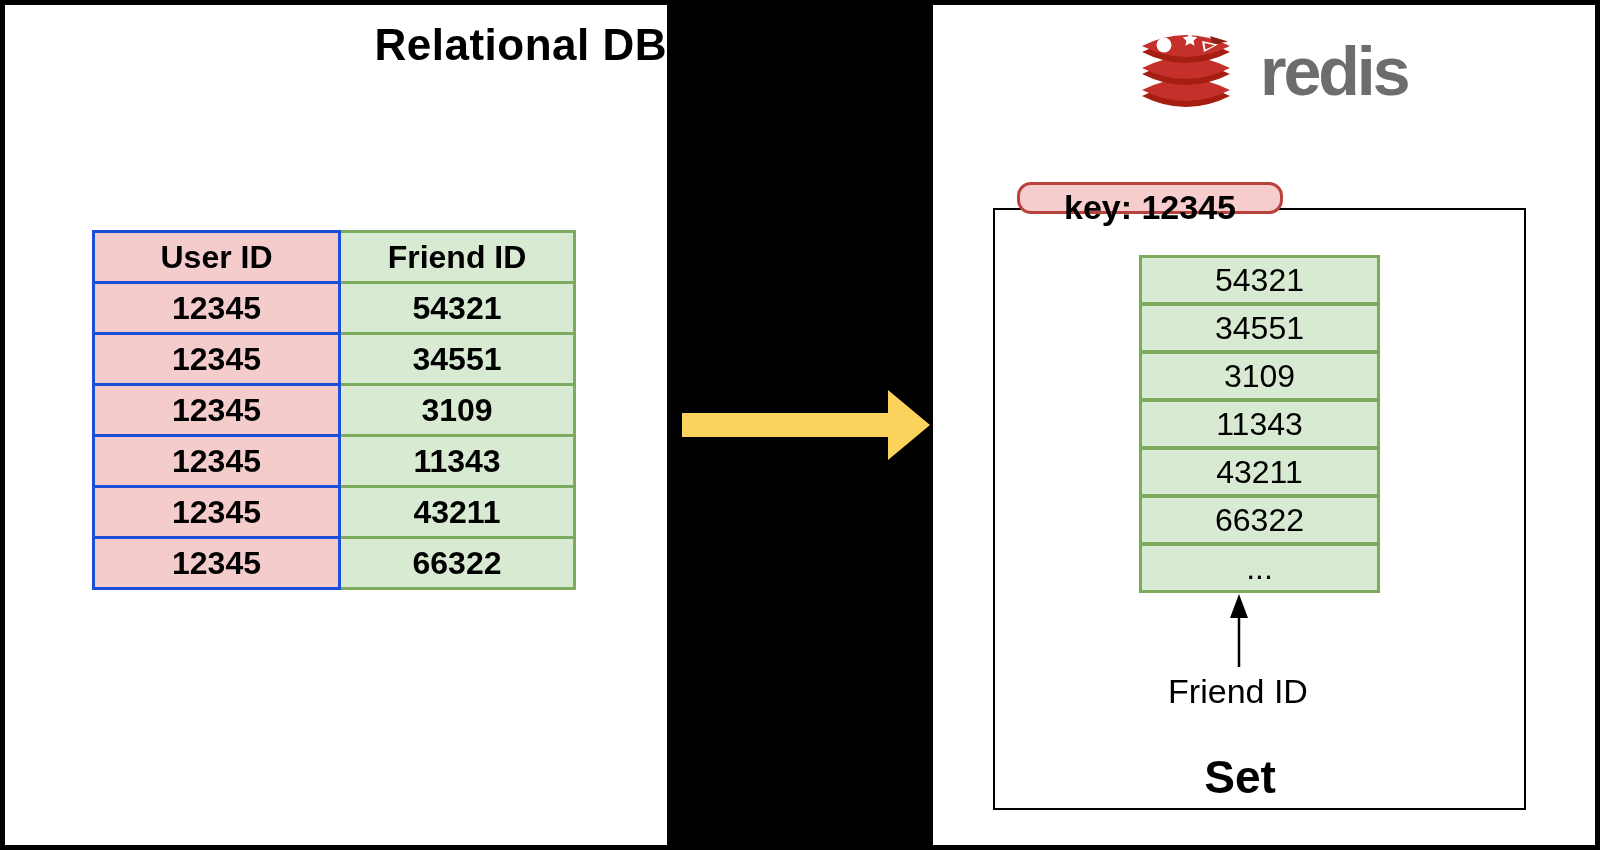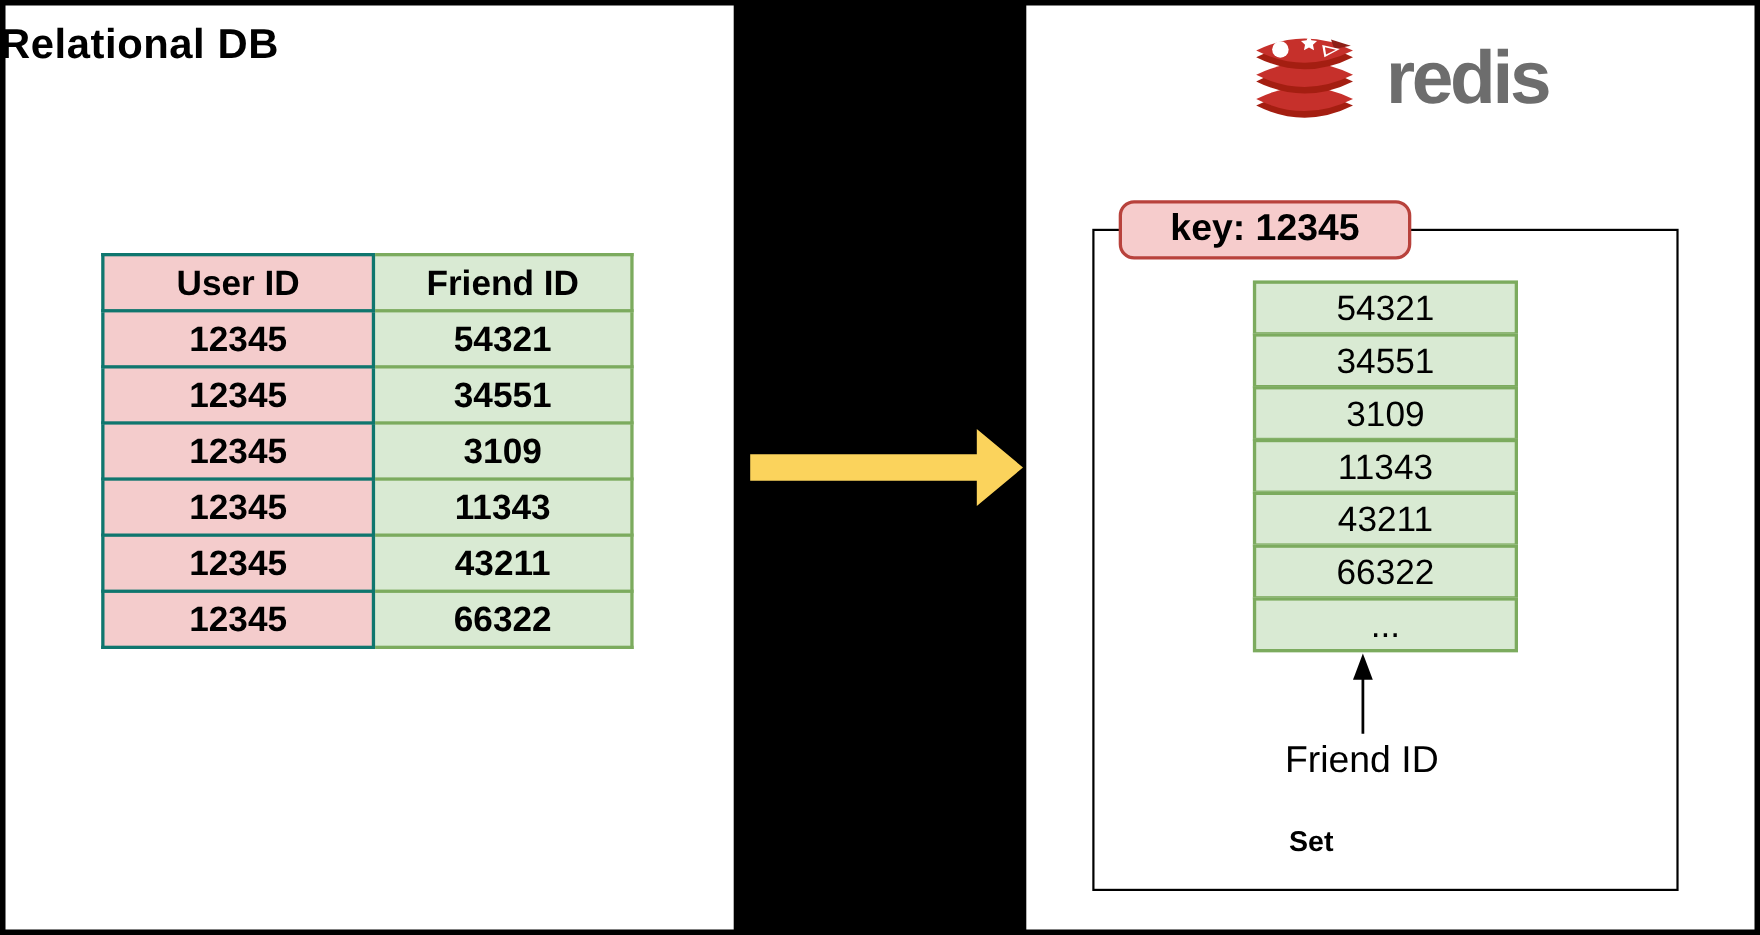--- a/index.html
+++ b/index.html
@@ -4,49 +4,49 @@
 <style>
   html,body{margin:0;padding:0;}
   body{
     width:1600px;height:850px;position:relative;background:#ffffff;
     font-family:"Liberation Sans", sans-serif;color:#000;overflow:hidden;
   }
   .canvas-frame{position:absolute;inset:0;border:5px solid #000;box-sizing:border-box;pointer-events:none;z-index:50;}
   .divider-band{position:absolute;left:667px;top:0;width:266px;height:850px;background:#000;z-index:1;}
 
   
-  .left-title{position:absolute;left:0;top:20px;width:667px;text-align:left;
-    font-size:38px;font-weight:bold;letter-spacing:.5px;}
+  .left-title{position:absolute;left:0;top:20px;width:667px;text-align:right;
+    font-size:44px;font-weight:bold;letter-spacing:.5px;}
   table.db-table{position:absolute;left:92px;top:230px;border-collapse:collapse;z-index:2;}
   table.db-table td{width:239px;height:48px;padding:0;text-align:center;vertical-align:middle;
     font-size:32px;line-height:48px;font-weight:bold;}
-  table.db-table td.u{background:#f4cccc;border:3px solid #0f766e;width:243px;margin-top:11px;}
+  table.db-table td.u{background:#f4cccc;border:3px solid #1d4ed8;width:243px;margin-top:11px;}
   table.db-table td.f{background:#d9ead3;border:3px solid #7cab5e;width:232px;}
   table.db-table tr.hdr td{font-weight:bold;}
 
   
   .flow-arrow{position:absolute;left:667px;top:380px;width:266px;height:90px;z-index:2;}
 
   
   .brand{position:absolute;left:1140px;top:32px;display:flex;align-items:center;gap:28px;z-index:2;}
   .brand-text{font-size:68px;font-weight:bold;color:#6d6d6d;letter-spacing:-3px;line-height:1;}
   .outer-box{position:absolute;left:993px;top:208px;width:533px;height:602px;
     border:2px solid #000;box-sizing:border-box;background:#fff;z-index:2;}
-  .key-badge{position:absolute;left:1017px;top:182px;width:266px;height:54px;box-sizing:border-box;
+  .key-badge{position:absolute;left:1017px;top:182px;width:266px;height:32px;box-sizing:border-box;
     background:#f6cccc;border:3px solid #b8423c;border-radius:14px;z-index:3;
     text-align:center;font-weight:bold;font-size:34px;line-height:44px;}
   .set-list{position:absolute;left:1139px;top:255px;width:241px;z-index:3;}
   .set-item{box-sizing:border-box;height:50px;margin-top:-2px;background:#d9ead3;border:3px solid #7cab5e;
     text-align:center;font-size:32px;line-height:44px;}
   .set-item:first-child{margin-top:0;}
   .up-arrow{position:absolute;left:1225px;top:593px;width:28px;height:76px;z-index:3;}
   .pointer-label{position:absolute;left:1238px;top:672px;transform:translateX(-50%);
     font-size:34px;z-index:3;white-space:nowrap;}
-  .structure-label{position:absolute;left:1192px;top:750px;transform:translateX(-50%);
-    font-size:26px;font-weight:bold;z-index:3;white-space:nowrap;}
+  .structure-label{position:absolute;left:1240px;top:750px;transform:translateX(-50%);
+    font-size:46px;font-weight:bold;z-index:3;white-space:nowrap;}
 </style>
 </head>
 <body>
 
 <div class="canvas-frame"></div>
 <div class="divider-band"></div>
 
 <div class="left-title">Relational DB</div>
 
 <table class="db-table">

